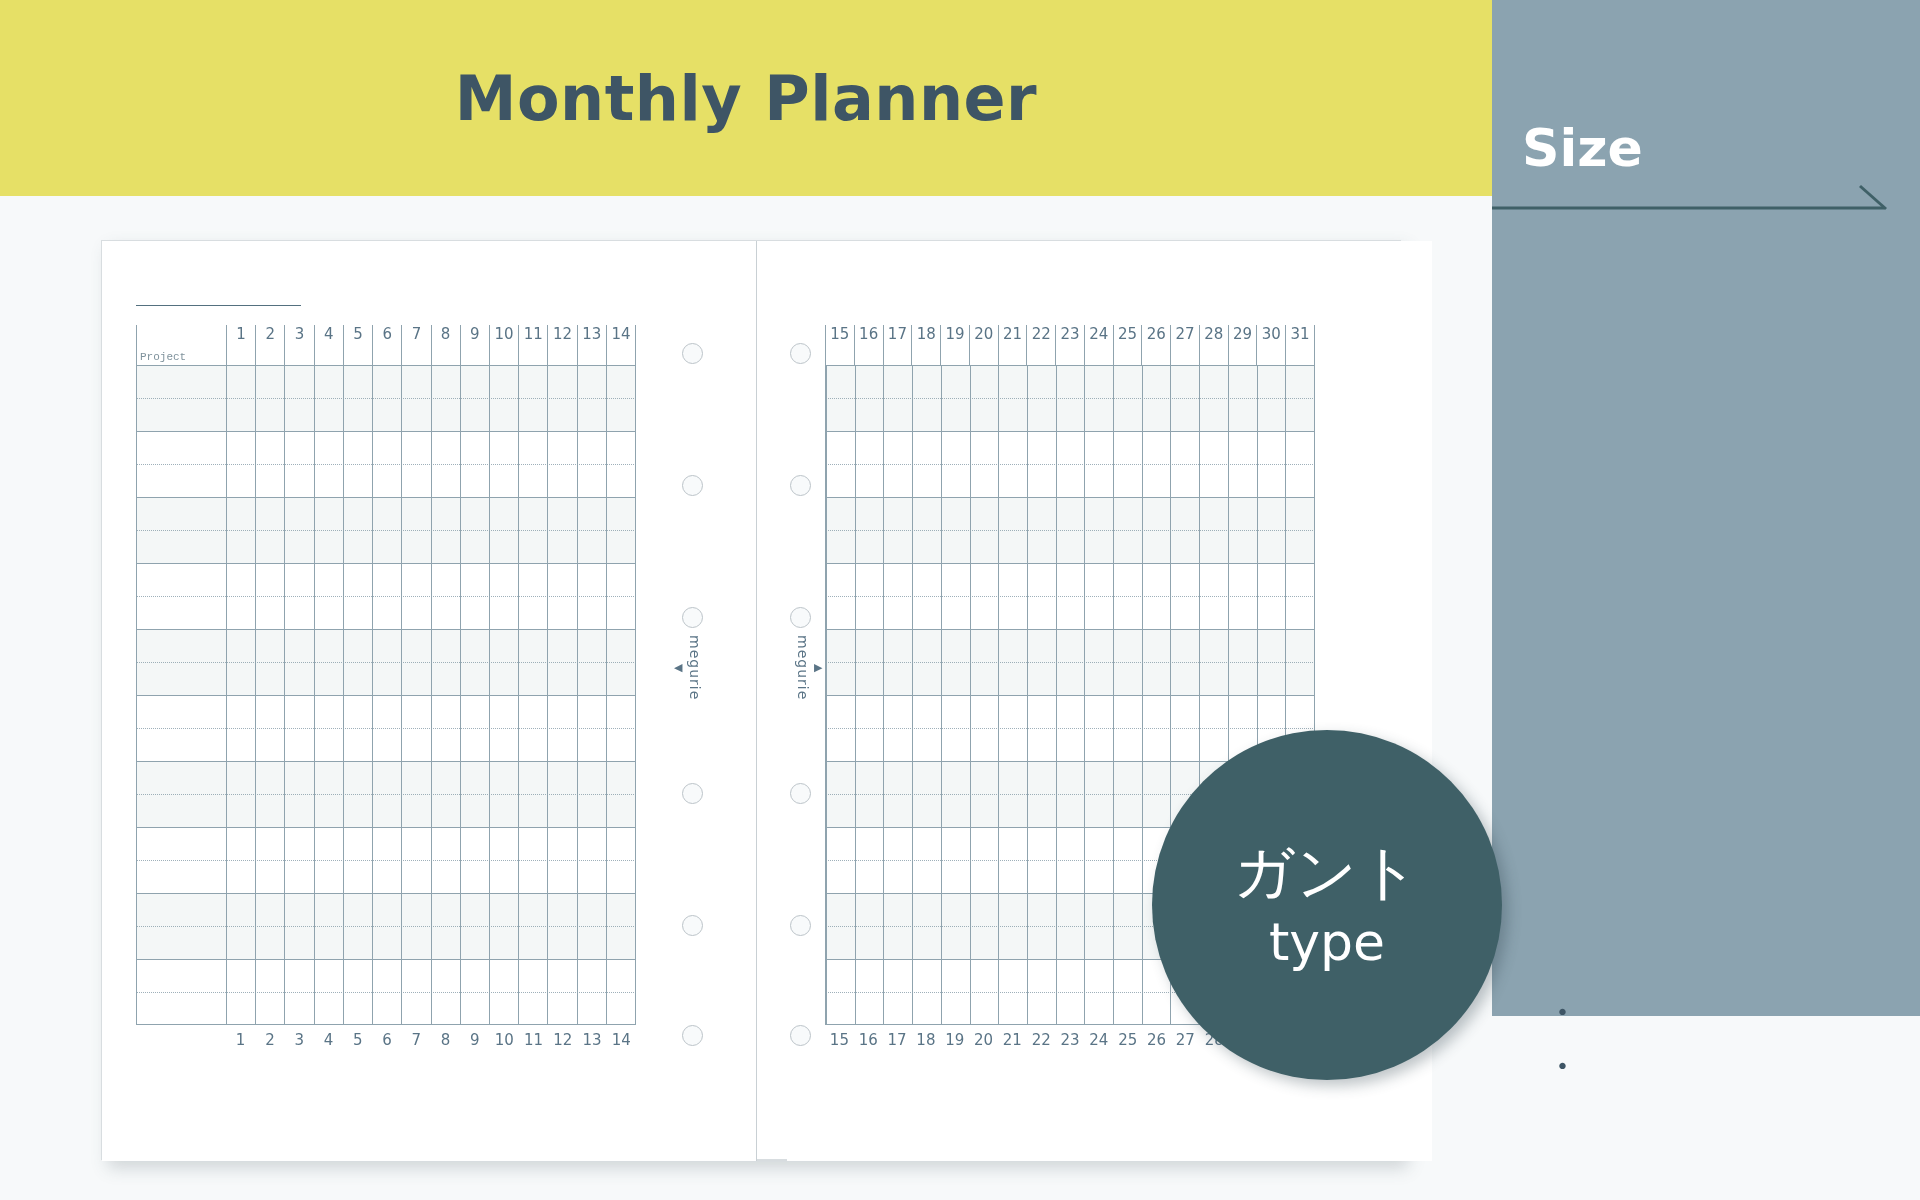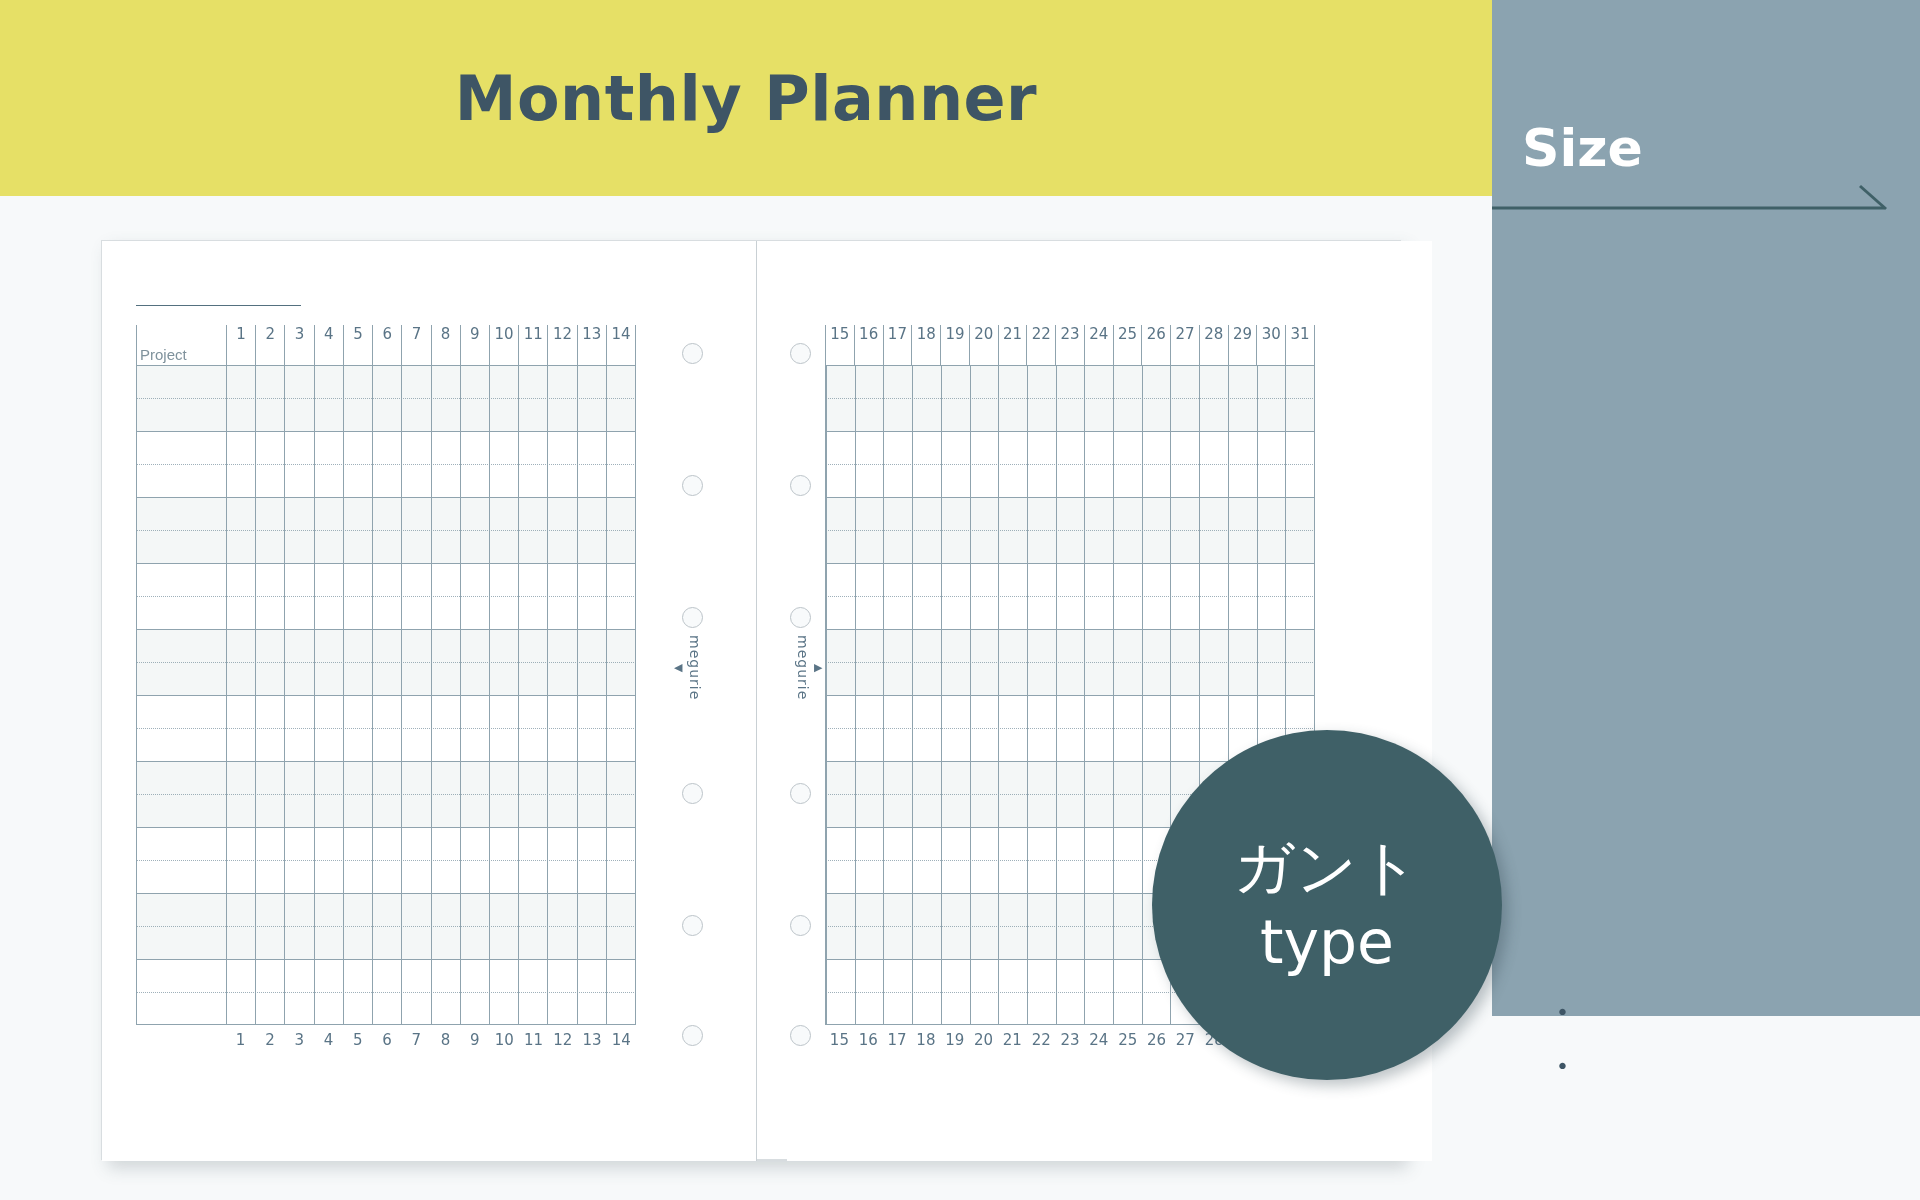--- a/index.html
+++ b/index.html
@@ -58,21 +58,21 @@
     display: flex; flex-direction: column;
     align-items: center; justify-content: center;
     box-shadow: 6px 6px 14px rgba(40,60,70,0.30);
     z-index: 12;
   }
   .badge-line {
     color: #ffffff; font-family: "DejaVu Sans", sans-serif;
     font-weight: 500; font-size: 60px; line-height: 1.08;
     letter-spacing: 1px; white-space: nowrap;
   }
-  .badge-line.latin { font-size: 60px; letter-spacing: 0; margin-top: 10px; }
+  .badge-line.latin { font-size: 52px; letter-spacing: 0; margin-top: 10px; }
 
   
   #paper {
     position: absolute; left: 101px; top: 240px;
     width: 1300px; height: 920px;
     background: #ffffff;
     box-shadow: 7px 8px 16px rgba(70,85,95,0.22);
     border: 1px solid #d8dde0;
   }
   .page { position: absolute; top: 0; height: 920px; background: #ffffff; }
@@ -118,21 +118,21 @@
   .brow .cell:last-child { border-right: 1px solid #8fa3ae; }
   .brow.tint .namecell, .brow.tint .cell { background: #f4f7f7; }
   .brow .cells::after {
     content: ""; position: absolute; left: 0; right: 0; top: 50%;
     border-top: 1px dotted #8fa3ae; opacity: .85;
   }
   .brow:last-child .namecell, .brow:last-child .cell { border-bottom: 1px solid #8fa3ae; }
 
   #project-label {
     position: absolute; left: 3px; bottom: 2px;
-    font-size: 15px; color: #7f929c; font-family: Liberation Sans, sans-serif;
+    font-size: 11px; color: #7f929c; font-family: Liberation Mono, monospace;
   }
 
   .foot-row { position: relative; display: flex; height: 30px; }
   .foot-row .namecol { flex: 0 0 auto; }
   #grid-left .foot-row .namecol { width: 90px; }
   #grid-right .foot-row .namecol { width: 0px; }
   .footcell {
     flex: 1 1 0; display: flex; align-items: center; justify-content: center;
     font-size: 15px; color: #5a7486; font-family: "DejaVu Sans", sans-serif;
   }

